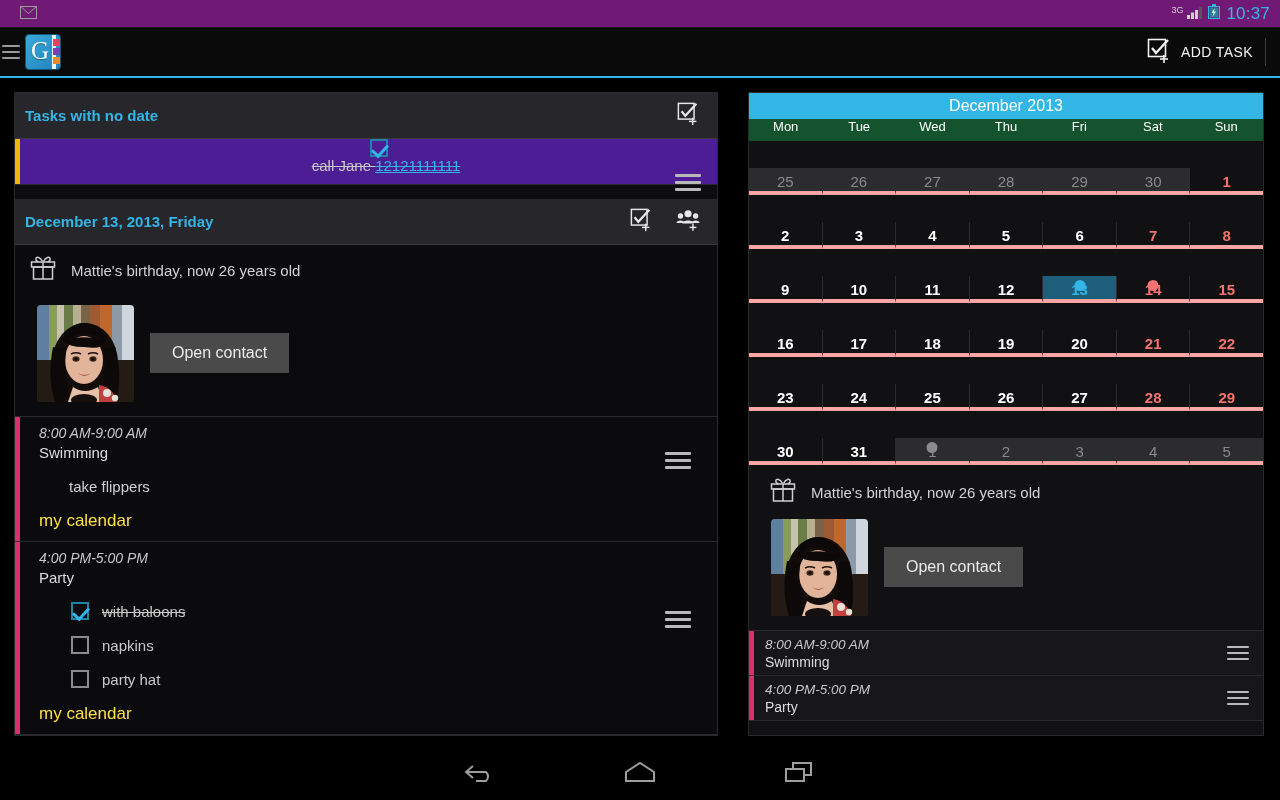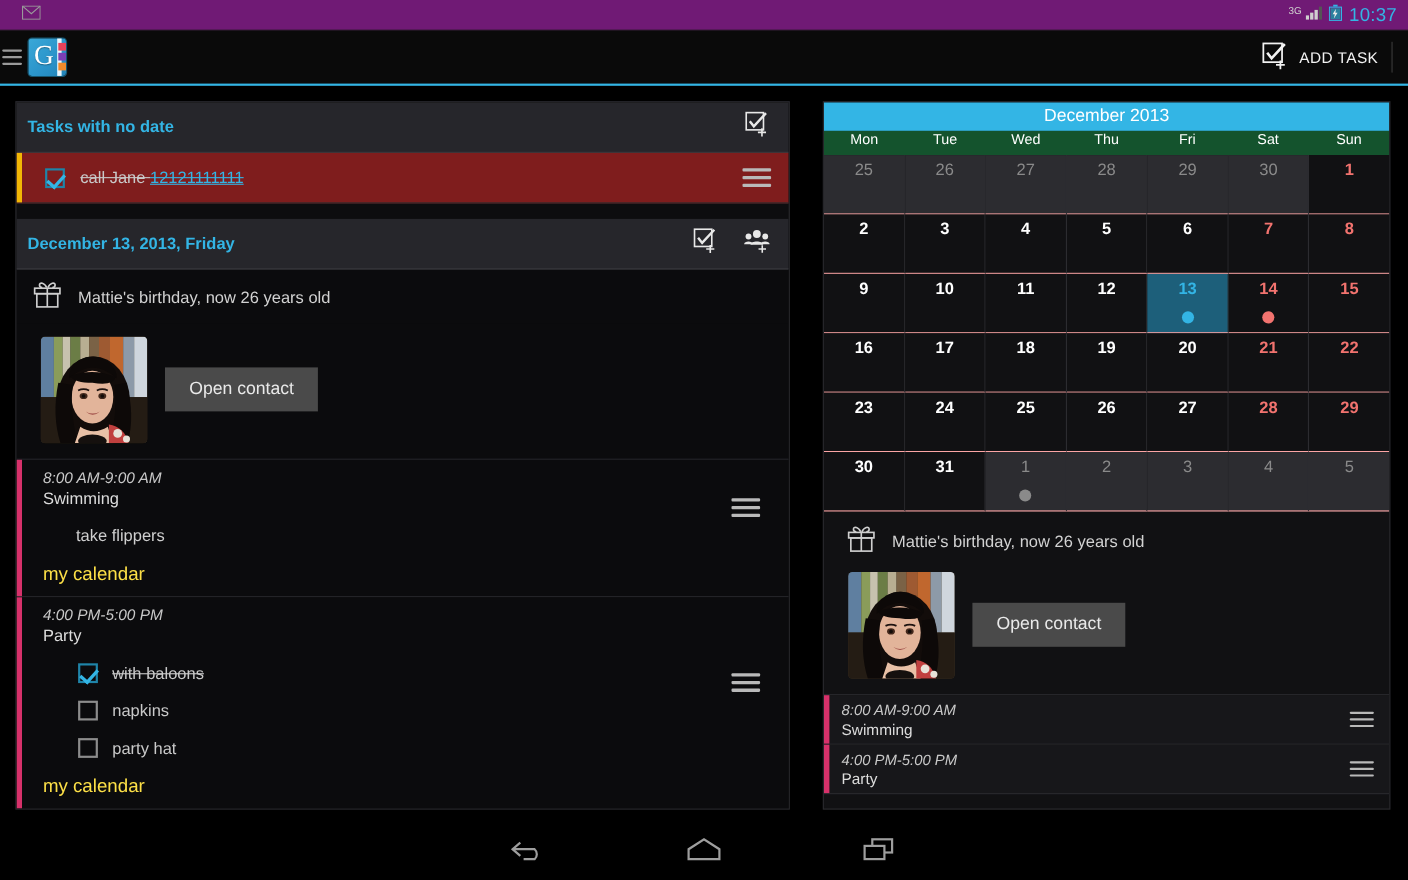--- a/index.html
+++ b/index.html
@@ -71,21 +71,21 @@
   .sect-header {
     position:relative; height:46px; display:flex; align-items:center;
     background:#26262b; border-bottom:1px solid #3a3a40; padding:0 8px 0 10px;
   }
   .sect-title { font-size:15px; font-weight:bold; }
   .sect-title.blue { color:#33b5e5; }
   .sect-icons { margin-left:auto; display:flex; align-items:center; gap:22px; padding-right:8px; }
 
   .row {
     position:relative; display:flex; align-items:flex-start;
-    border-bottom:1px solid #2a2a2e; background:#7f1d1d;
+    border-bottom:1px solid #2a2a2e; background:#4c1d95;flex-direction:column;
   }
   .accent { position:absolute; left:0; top:0; bottom:0; width:5px; }
   .accent.yellow { background:#f2b705; }
   .accent.pink   { background:#d6316a; }
 
   .task-row { height:46px; align-items:center; padding-left:26px; }
   .task-text { font-size:15px; color:#c9c9c9; }
   .strike { text-decoration:line-through; }
   .phone { color:#33b5e5; text-decoration:underline line-through; }
 
@@ -122,22 +122,23 @@
   .ev-check .lbl { font-size:15px; color:#c9c9c9; }
   .ev-cal { font-size:17px; color:#fde047; padding:16px 0 0 24px; }
 
   
   .cal-title { height:26px; background:#33b5e5; color:#fff; font-size:16px; display:flex; align-items:center; justify-content:center; }
   .cal-dows { height:22px; background:#14532d; display:flex; }
   .cal-dows div { flex:1; text-align:center; color:#fff; font-size:13px; }
   .cal-grid { display:flex; flex-direction:column; }
   .cal-week { display:flex; height:54px; }
   .cal-cell {
-    flex:1; position:relative; border-right:1px solid #2c2c30; border-bottom:1px solid #fca5a5;
+    flex:1; position:relative; border-right:1px solid #2c2c30; border-bottom:4px solid #fca5a5;
     background:#111113;
+    margin-top:27px;
   }
   .cal-cell:last-child { border-right:none; }
   .cal-num { text-align:center; font-size:15px; font-weight:bold; color:#ffffff; padding-top:5px; }
   .cal-cell.other { background:#2c2c30; }
   .cal-cell.other .cal-num { color:#8a8a8a; font-weight:normal; }
   .cal-cell.wk .cal-num { color:#f2736f; }
   .cal-cell.sel { background:#1d5f7a; }
   .cal-cell.sel .cal-num { color:#33b5e5; }
   .dot { position:absolute; left:50%; transform:translateX(-50%); bottom:8px; width:11px; height:11px; border-radius:50%; }
   .dot.blue { background:#33b5e5; }

